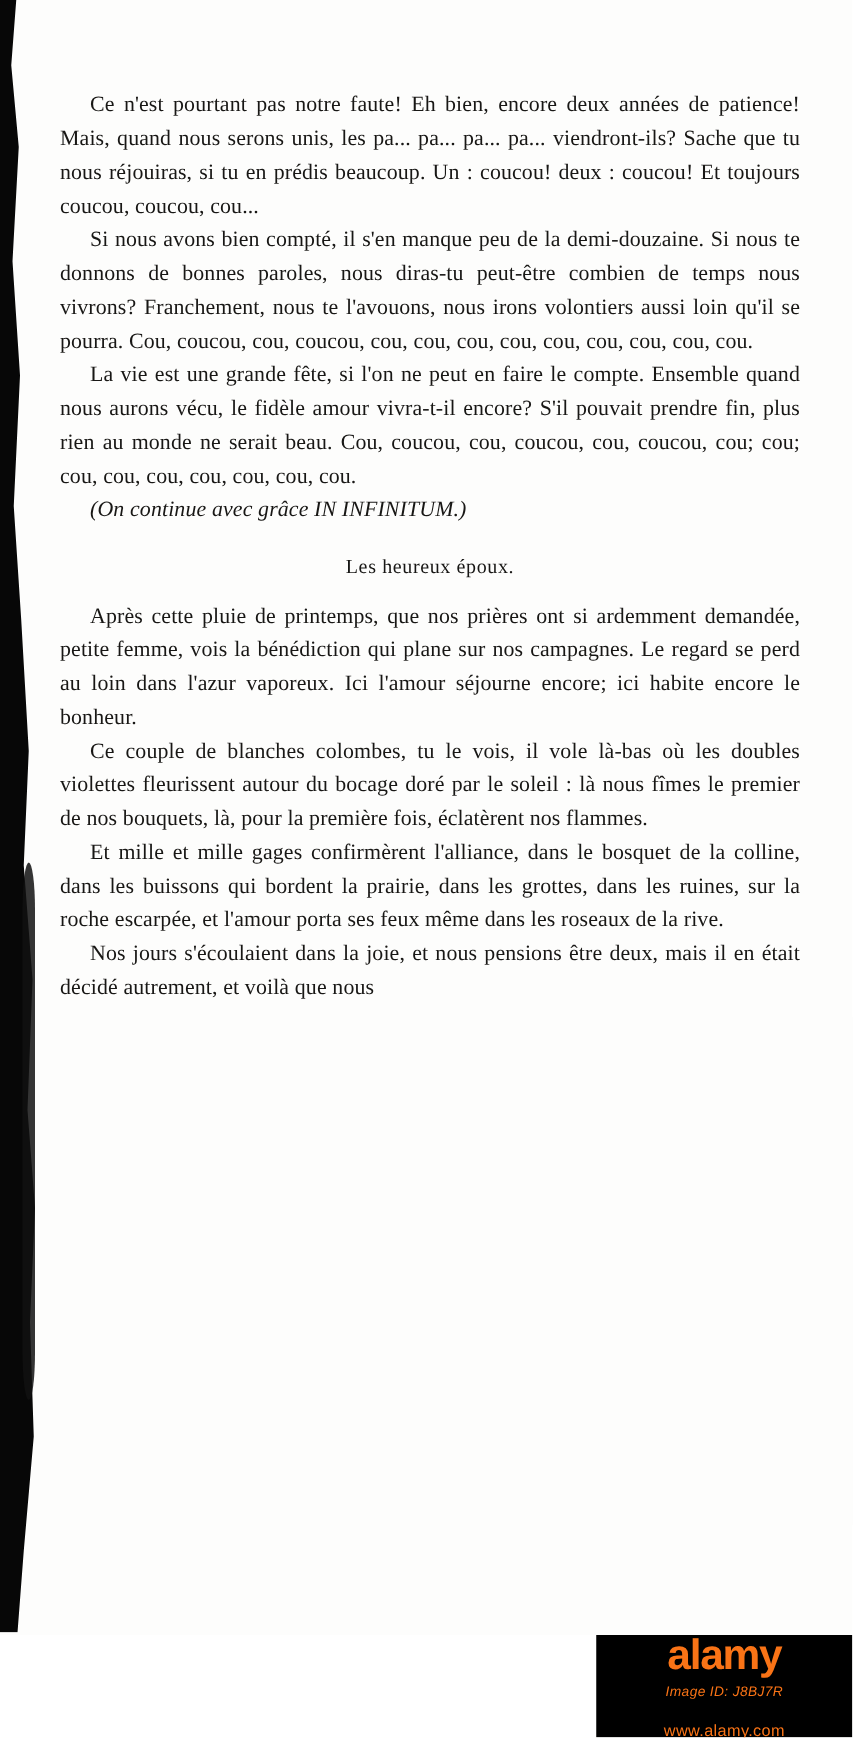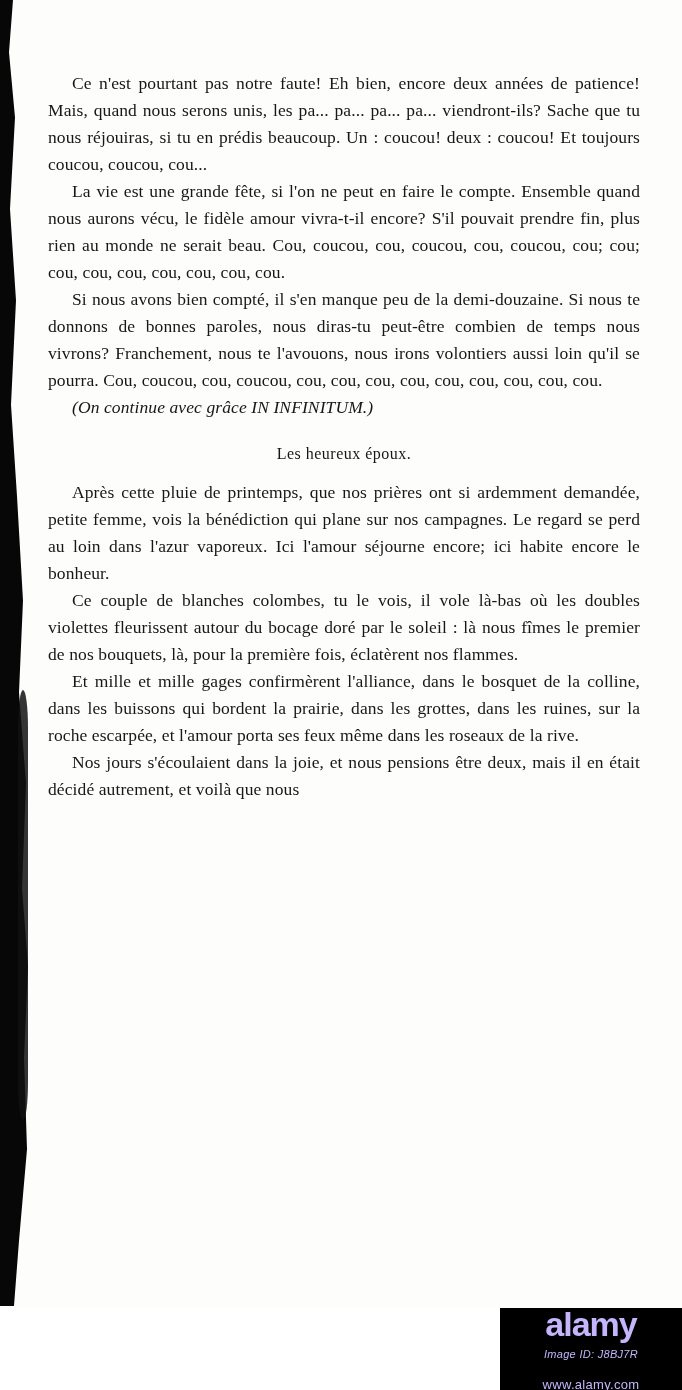--- a/index.html
+++ b/index.html
@@ -89,24 +89,24 @@
     left: 0;
     bottom: 0;
     width: 100%;
     height: 82px;
     background: #ffffff;
   }
   .alamy-box {
     position: absolute;
     right: 0;
     top: 0;
-    width: 182px;
+    width: 205px;
     height: 82px;
     background: #000000;
-    color: #c4b5fd;
+    color: #f97316;
     display: flex;
     flex-direction: column;
     align-items: center;
     justify-content: center;
     font-family: "Liberation Sans", sans-serif;
   }
   .alamy-logo {
     font-size: 34px;
     font-weight: bold;
     letter-spacing: -1px;
@@ -129,22 +129,22 @@
 
 <div class="scan">
 
   <div class="binding"></div>
   <div class="binding-smudge"></div>
 
   <div class="page-content">
 
 
     <p>Ce n'est pourtant pas notre faute! Eh bien, encore deux années de patience! Mais, quand nous serons unis, les pa... pa... pa... pa... viendront-ils? Sache que tu nous réjouiras, si tu en prédis beaucoup. Un : coucou! deux : coucou! Et toujours coucou, coucou, cou...</p>
+    <p>Si nous avons bien compté, il s'en manque peu de la demi-douzaine. Si nous te donnons de bonnes paroles, nous diras-tu peut-être combien de temps nous vivrons? Franchement, nous te l'avouons, nous irons volontiers aussi loin qu'il se pourra. Cou, coucou, cou, coucou, cou, cou, cou, cou, cou, cou, cou, cou, cou.</p>
     <p>La vie est une grande fête, si l'on ne peut en faire le compte. Ensemble quand nous aurons vécu, le fidèle amour vivra-t-il encore? S'il pouvait prendre fin, plus rien au monde ne serait beau. Cou, coucou, cou, coucou, cou, coucou, cou; cou; cou, cou, cou, cou, cou, cou, cou.</p>
-    <p>Si nous avons bien compté, il s'en manque peu de la demi-douzaine. Si nous te donnons de bonnes paroles, nous diras-tu peut-être combien de temps nous vivrons? Franchement, nous te l'avouons, nous irons volontiers aussi loin qu'il se pourra. Cou, coucou, cou, coucou, cou, cou, cou, cou, cou, cou, cou, cou, cou.</p>
     <p class="note">(On continue avec grâce IN INFINITUM.)</p>
 
     <h2 class="section-heading">Les heureux époux.</h2>
 
     <p>Après cette pluie de printemps, que nos prières ont si ardemment demandée, petite femme, vois la bénédiction qui plane sur nos campagnes. Le regard se perd au loin dans l'azur vaporeux. Ici l'amour séjourne encore; ici habite encore le bonheur.</p>
     <p>Ce couple de blanches colombes, tu le vois, il vole là-bas où les doubles violettes fleurissent autour du bocage doré par le soleil : là nous fîmes le premier de nos bouquets, là, pour la première fois, éclatèrent nos flammes.</p>
     <p>Et mille et mille gages confirmèrent l'alliance, dans le bosquet de la colline, dans les buissons qui bordent la prairie, dans les grottes, dans les ruines, sur la roche escarpée, et l'amour porta ses feux même dans les roseaux de la rive.</p>
     <p>Nos jours s'écoulaient dans la joie, et nous pensions être deux, mais il en était décidé autrement, et voilà que nous</p>
 
   </div>

